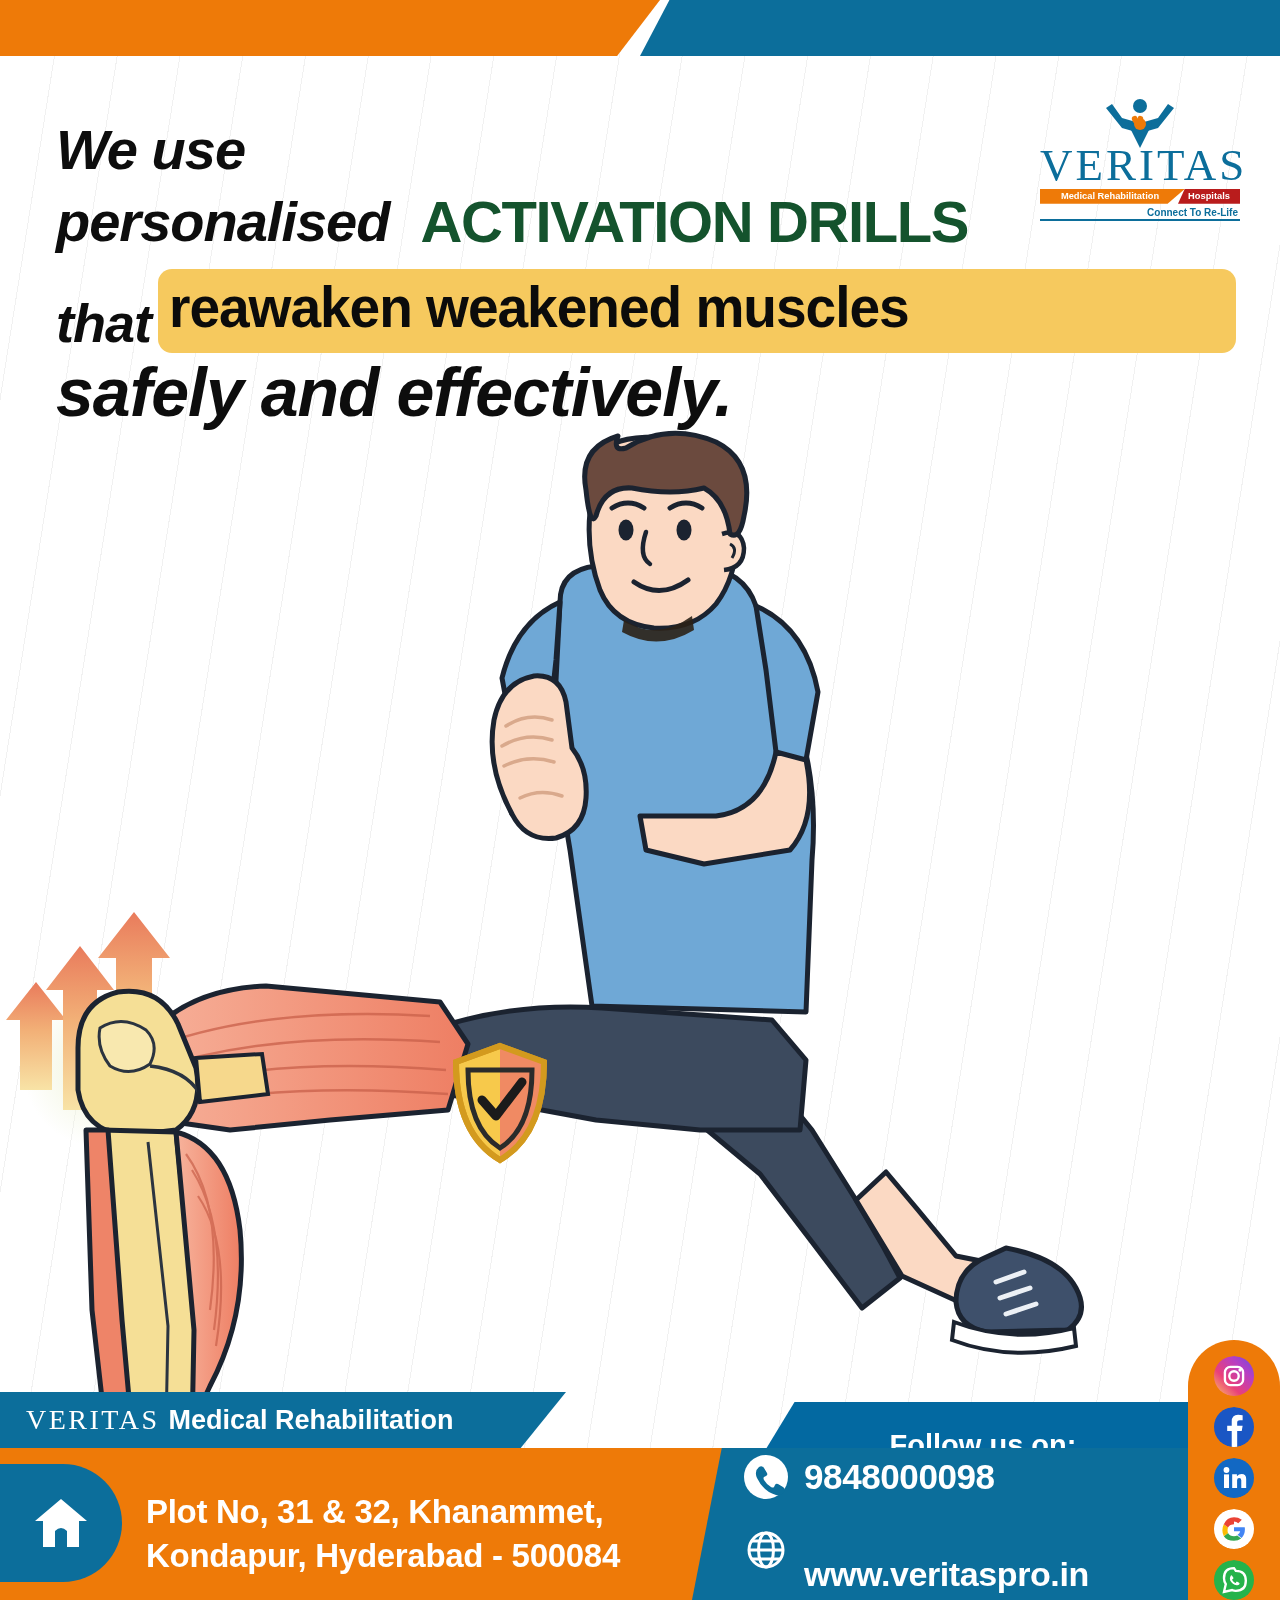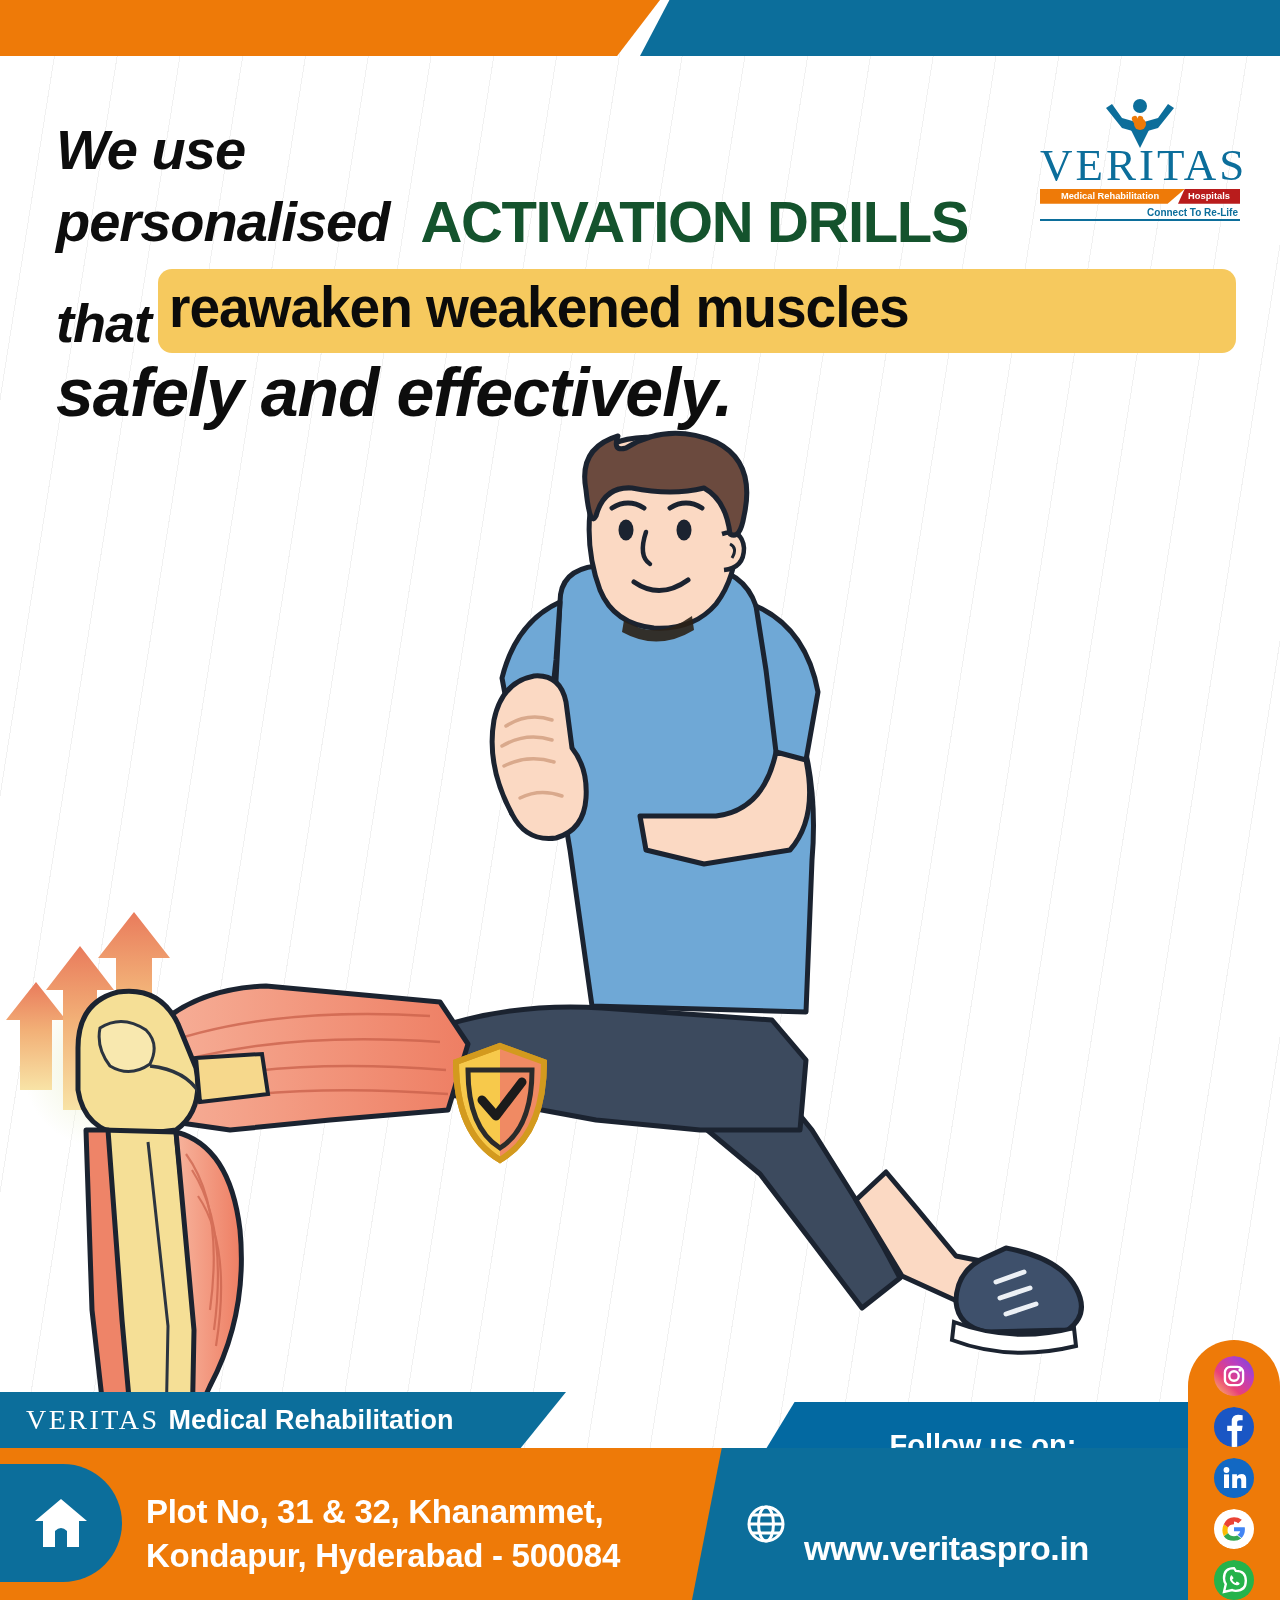--- a/index.html
+++ b/index.html
@@ -336,20 +336,27 @@
   </div>
 
   <div id="address">
     <div>Plot No, 31 &amp; 32, Khanammet,</div>
     <div>Kondapur, Hyderabad - 500084</div>
   </div>
 
   <div id="bluepanel">
     <div class="contact-row">
       <svg width="44" height="44" viewBox="0 0 44 44">
+        <circle cx="22" cy="22" r="22" fill="#ffffff"></circle>
+        <path d="M15 12 q3 -2 5 1 l3 5 q1 2 -1 3 l-2 1 q-1 1 0 3 q3 5 7 7 q2 1 3 0 l1 -2 q1 -2 3 -1 l5 3 q3 2 1 5 q-3 4 -8 3 Q20 37 13 23 q-3 -7 2 -11 z" fill="#0C6E9B"></path>
+      </svg>
+      <span class="txt">9848000098</span>
+    </div>
+    <div class="contact-row">
+      <svg width="44" height="44" viewBox="0 0 44 44">
         <circle cx="22" cy="22" r="17" fill="none" stroke="#fff" stroke-width="3"></circle>
         <ellipse cx="22" cy="22" rx="7.5" ry="17" fill="none" stroke="#fff" stroke-width="3"></ellipse>
         <path d="M5 22 h34 M8 13 h28 M8 31 h28" stroke="#fff" stroke-width="3" fill="none"></path>
       </svg>
       <span class="txt web">www.veritaspro.in</span>
     </div>
   </div>
 
   <div id="socialcol">
     <svg class="sicon" viewBox="0 0 44 44">

